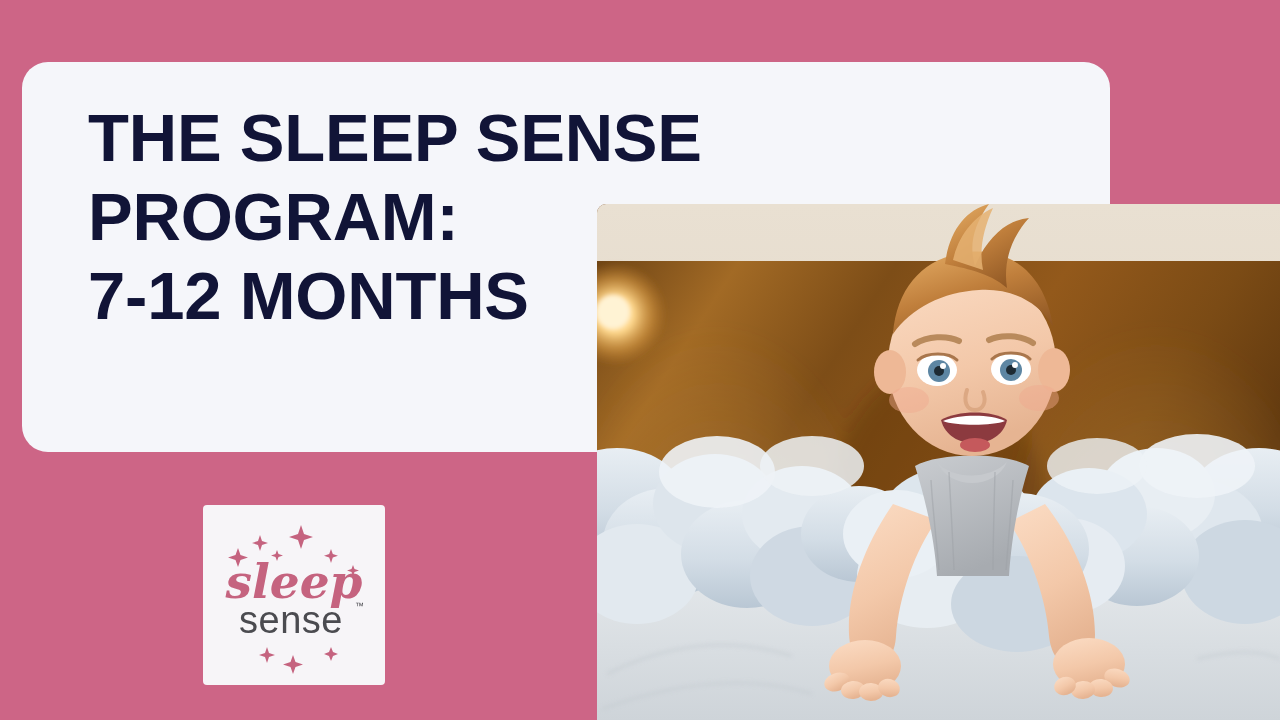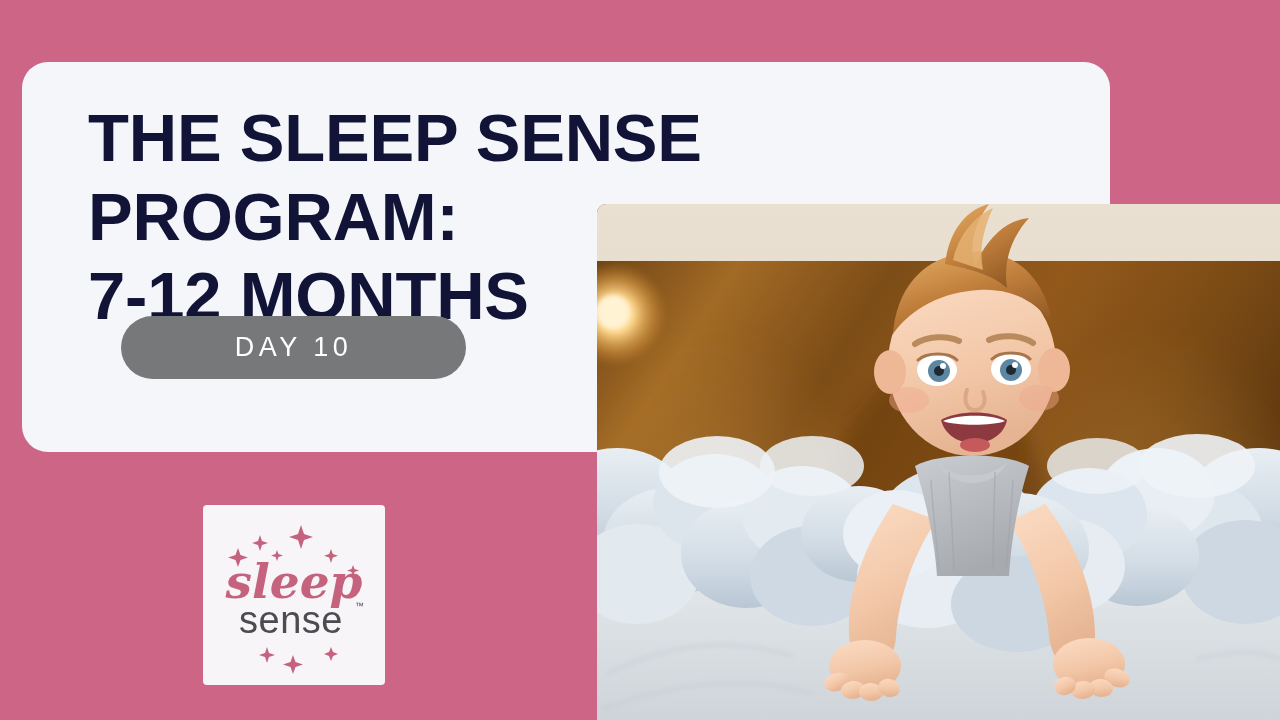--- a/index.html
+++ b/index.html
@@ -92,23 +92,20 @@
 </head>
 <body>
 
 <div id="slide">
 
   <div id="title-card">
 
     <div id="title-text">THE SLEEP SENSE PROGRAM:
 7-12 MONTHS</div>
 
-    <div id="day-badge">
-      <span id="day-badge-label">DAY 10</span>
-    </div>
 
   </div>
 
   <div id="photo">
     <svg viewBox="0 0 683 516" preserveAspectRatio="xMidYMid slice">
       <defs>
         <linearGradient id="wallG" x1="0" y1="0" x2="0" y2="1">
           <stop offset="0%" stop-color="#e9e0d2"></stop>
           <stop offset="100%" stop-color="#ded3c3"></stop>
         </linearGradient>

